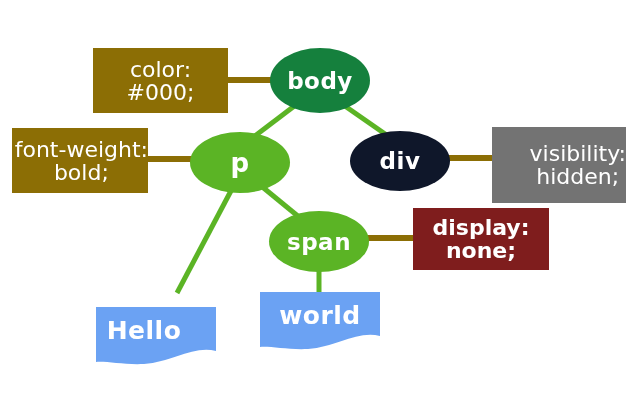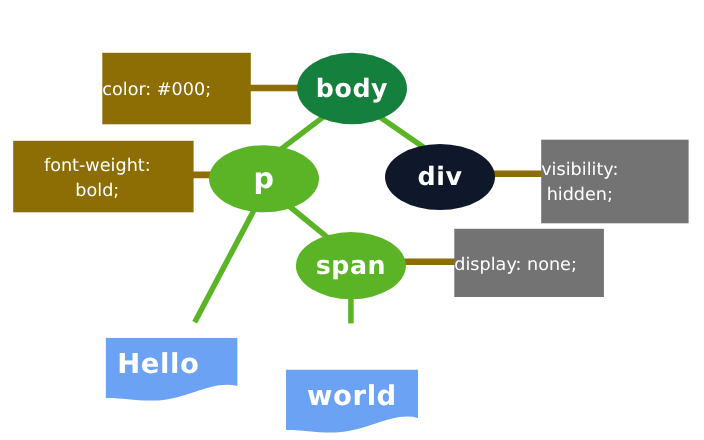--- a/index.html
+++ b/index.html
@@ -30,24 +30,24 @@
     justify-content: center;
     color: #ffffff;
     font-weight: bold;
     font-size: 23px;
     letter-spacing: 0.5px;
   }
   .stylebox {
     position: absolute;
     display: flex;
     align-items: center;
-    justify-content: flex-start;
+    justify-content: flex-end;
     text-align: center;
     color: #ffffff;
-    font-size: 16px;
+    font-size: 22px;
     line-height: 23px;
     white-space: pre-line;
   }
   .banner {
     position: absolute;
   }
   .banner svg {
     position: absolute;
     left: 0;
     top: 0;
@@ -96,38 +96,38 @@
   <div class="node" style="left: 350px; top: 131px; width: 100px; height: 60px; background-color: #0f172a;">
     <span>div</span>
   </div>
   <div class="node" style="left: 269px; top: 211px; width: 100px; height: 61px; background-color: rgb(91, 180, 37); text-align: right;">
     <span>span</span>
   </div>
 
   <div class="stylebox" style="left: 93px; top: 48px; width: 135px; height: 65px; background-color: rgb(140, 110, 5);">
     <span>color: #000;</span>
   </div>
-  <div class="stylebox" style="left: 12px; top: 128px; width: 136px; height: 65px; background-color: rgb(140, 110, 5); padding-left: 28px;">
+  <div class="stylebox" style="left: 12px; top: 128px; width: 136px; height: 65px; background-color: rgb(140, 110, 5);">
     <span>font-weight:
 bold;</span>
   </div>
   <div class="stylebox" style="left: 492px; top: 127px; width: 134px; height: 76px; background-color: #737373;">
     <span>visibility:
 hidden;</span>
   </div>
-  <div class="stylebox" style="left: 413px; top: 208px; width: 136px; height: 62px; background-color: #737373;">
+  <div class="stylebox" style="left: 413px; top: 208px; width: 136px; height: 62px; background-color: #7f1d1d; font-weight: bold;">
     <span>display: none;</span>
   </div>
 
   <div class="banner" style="left:96px;top:292px;width:96px;height:58px;margin-top:15px;">
     <svg width="120" height="58" viewBox="0 0 120 58">
       <path d="M0,0 H120 V44 C98,38 76,55 48,57 C28,58 10,54 0,55 Z" fill="#6ba2f3"></path>
     </svg>
     <div class="banner-label">Hello</div>
   </div>
-  <div class="banner" style="left:260px;top:292px;width:120px;height:58px;margin-top:44px;">
+  <div class="banner" style="left:260px;top:292px;width:120px;height:58px;">
     <svg width="120" height="58" viewBox="0 0 120 58">
       <path d="M0,0 H120 V44 C98,38 76,55 48,57 C28,58 10,54 0,55 Z" fill="#6ba2f3"></path>
     </svg>
     <div class="banner-label">world</div>
   </div>
 
 </div>
 
 </body></html>

